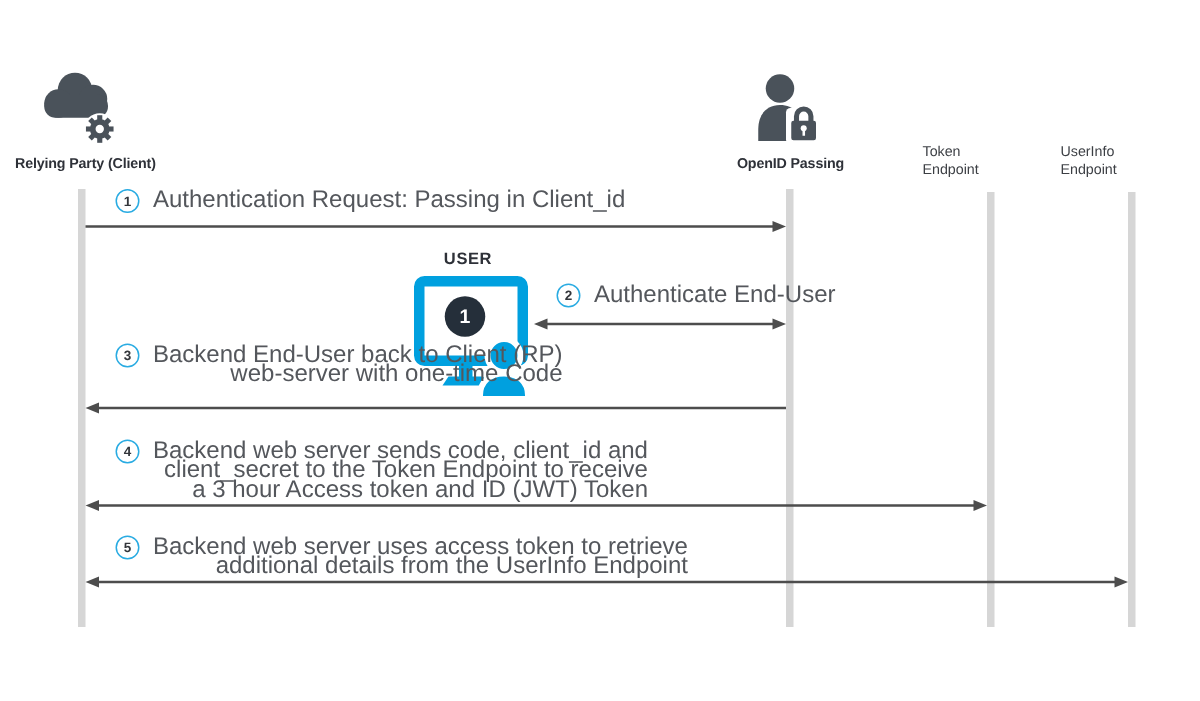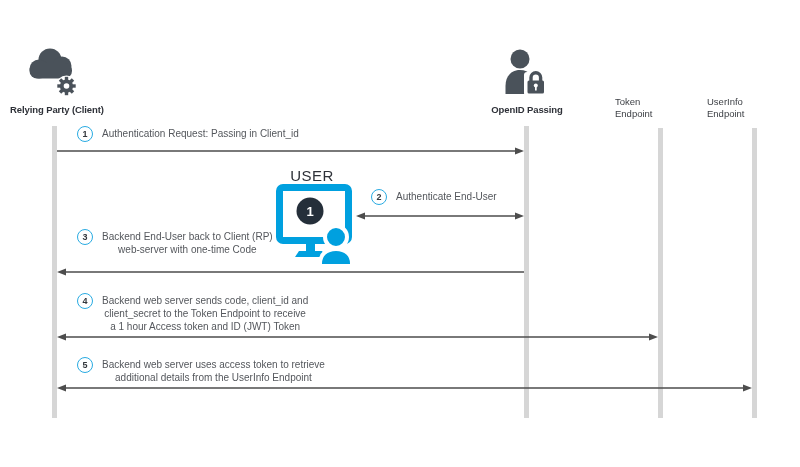--- a/index.html
+++ b/index.html
@@ -11,30 +11,30 @@
   svg{display:block;}
   .overlay{position:absolute;left:0;top:0;}
   .actor-label{
     font-weight:bold;font-size:9.5px;letter-spacing:-0.1px;color:#2E3138;white-space:nowrap;
   }
   .actor-label.centered{text-align:center;}
   .endpoint-label{
     font-size:9.5px;color:#3C3F44;text-align:left;line-height:11.5px;white-space:nowrap;
   }
   .user-label{
-    font-weight:normal;font-size:15px;color:#2E3138;letter-spacing:0.4px;text-align:center;white-space:nowrap;
+    font-weight:bold;font-size:11px;color:#2E3138;letter-spacing:0.4px;text-align:center;white-space:nowrap;
   }
   .step{position:absolute;display:flex;gap:9px;align-items:flex-start;}
   .badge{
     box-sizing:border-box;width:16px;height:16px;border:1.6px solid #29ABE2;border-radius:50%;
     color:#33363B;font-size:9px;font-weight:bold;display:flex;align-items:center;justify-content:center;
     flex:0 0 auto;background:#fff;
   }
   .lines{
-    font-size:10px;color:#54575C;line-height:13px;text-align:center;padding-top:1px;white-space:nowrap;
+    font-size:16px;color:#54575C;line-height:13px;text-align:right;padding-top:1px;white-space:nowrap;
   }
 </style>
 </head>
 <body>
 
 <div class="canvas">
 
   <svg class="overlay" width="800" height="467" viewBox="0 0 800 467">
     <g>
       <rect x="52" y="126" width="5" height="292" fill="#D6D6D6"></rect>
@@ -161,21 +161,21 @@
       <div>Backend End-User back to Client (RP)</div>
       <div>web-server with one-time Code</div>
     </div>
   </div>
 
   <div class="step" style="left:77px;top:293px;">
     <span class="badge">4</span>
     <div class="lines">
       <div>Backend web server sends code, client_id and</div>
       <div>client_secret to the Token Endpoint to receive</div>
-      <div>a 1 hour Access token and ID (JWT) Token</div>
+      <div>a 3 hour Access token and ID (JWT) Token</div>
     </div>
   </div>
 
   <div class="step" style="left:77px;top:357px;">
     <span class="badge">5</span>
     <div class="lines">
       <div>Backend web server uses access token to retrieve</div>
       <div>additional details from the UserInfo Endpoint</div>
     </div>
   </div>

